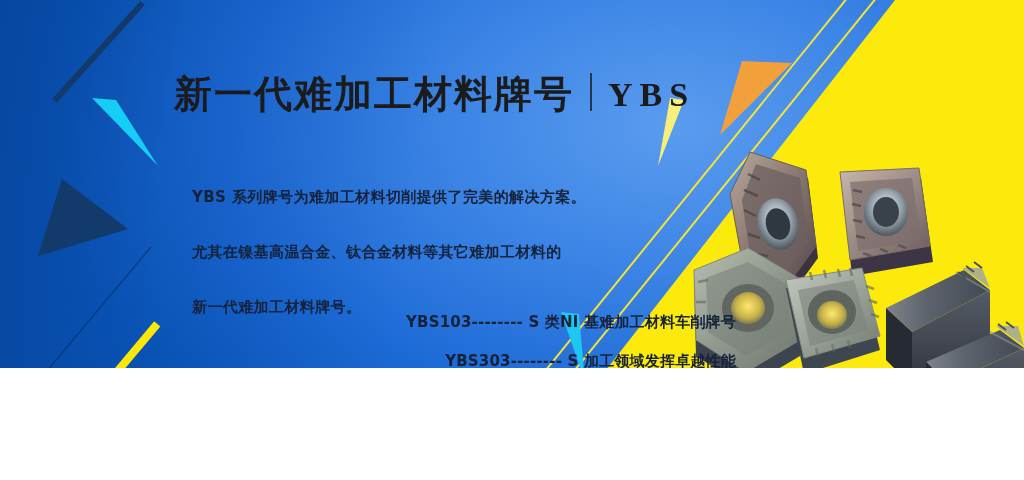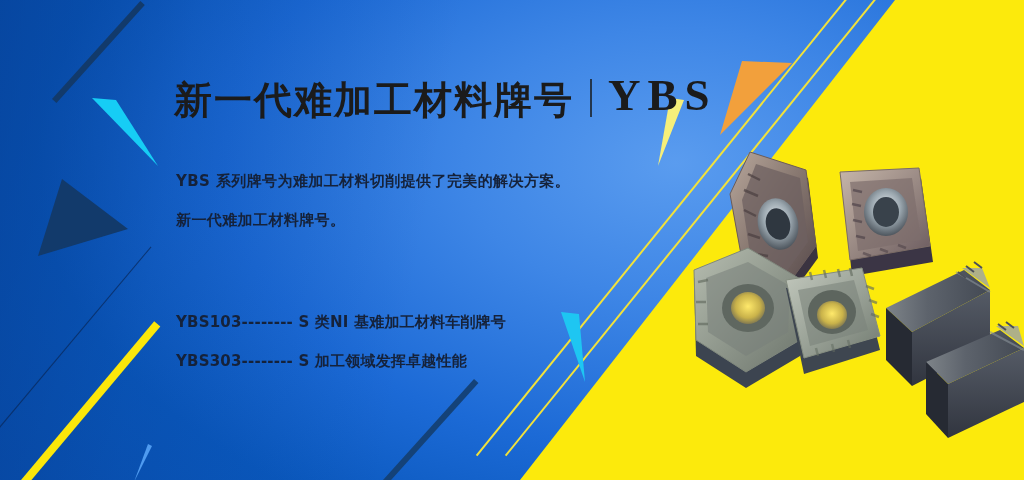--- a/index.html
+++ b/index.html
@@ -1,20 +1,20 @@
 <!DOCTYPE html>
 <html><head>
 <meta charset="utf-8">
 <style>
   html,body{margin:0;padding:0;background:#fff;}
   body{font-family:"Liberation Sans","DejaVu Sans",sans-serif;}
 
   #banner{
     position:relative;
-    width:1024px;height:480px;
+    width:1024px;height:368px;
     overflow:hidden;
     background:#4d7c0f;
   }
 
   
   .bg-base{
     position:absolute;inset:0;
     background:
       radial-gradient(ellipse 820px 520px at 66% 34%, #5a9cef 0%, #3e86e6 26%, #1c6ad6 55%, #0a58bd 78%, #0a53b5 100%);
   }
@@ -77,39 +77,39 @@
     font-family:"DejaVu Sans","Liberation Sans",sans-serif;
     font-size:38px;font-weight:700;letter-spacing:2px;
     color:#1b1b1b;line-height:1;
   }
   .title-div{
     display:inline-block;width:2px;height:38px;background:#23364d;
     margin:0 4px 2px 4px;
   }
   .title-en{
     font-family:"Liberation Serif","DejaVu Serif",serif;
-    font-size:45px;font-weight:700;letter-spacing:7px;
+    font-size:34px;font-weight:700;letter-spacing:7px;
     color:#1b1b1b;line-height:1;padding-bottom:1px;
   }
 
   .para{
     position:absolute;left:2px;top:162px;width:560px;
     color:#15223a;
     font-family:"DejaVu Sans","Liberation Sans",sans-serif;
     font-size:15px;font-weight:700;line-height:39px;letter-spacing:.4px;
   }
-  .para p{margin:0;}
+  .para p{margin:16px;}
 
   .grades{
     position:absolute;left:2px;top:303px;width:560px;
     color:#15223a;
     font-family:"DejaVu Sans","Liberation Sans",sans-serif;
     font-size:15px;font-weight:700;line-height:39px;letter-spacing:.2px;
   }
-  .grades p{margin:0;}
+  .grades p{margin:0;text-align:right;}
 
   
   .inserts{position:absolute;left:690px;top:150px;width:334px;height:330px;}
   .inserts svg{display:block;}
 </style>
 </head>
 <body>
 
 <div id="banner">
 
@@ -272,20 +272,21 @@
   <div class="content">
 
     <div class="title-row">
       <span class="title-cn">新一代难加工材料牌号</span>
       <span class="title-div"></span>
       <span class="title-en">YBS</span>
     </div>
 
     <div class="para">
       <p>YBS 系列牌号为难加工材料切削提供了完美的解决方案。</p>
+      <p>尤其在镍基高温合金、钛合金材料等其它难加工材料的</p>
       <p>新一代难加工材料牌号。</p>
     </div>
 
     <div class="grades">
       <p>YBS103-------- S 类NI 基难加工材料车削牌号</p>
       <p>YBS303-------- S 加工领域发挥卓越性能</p>
     </div>
 
   </div>
 </div>

